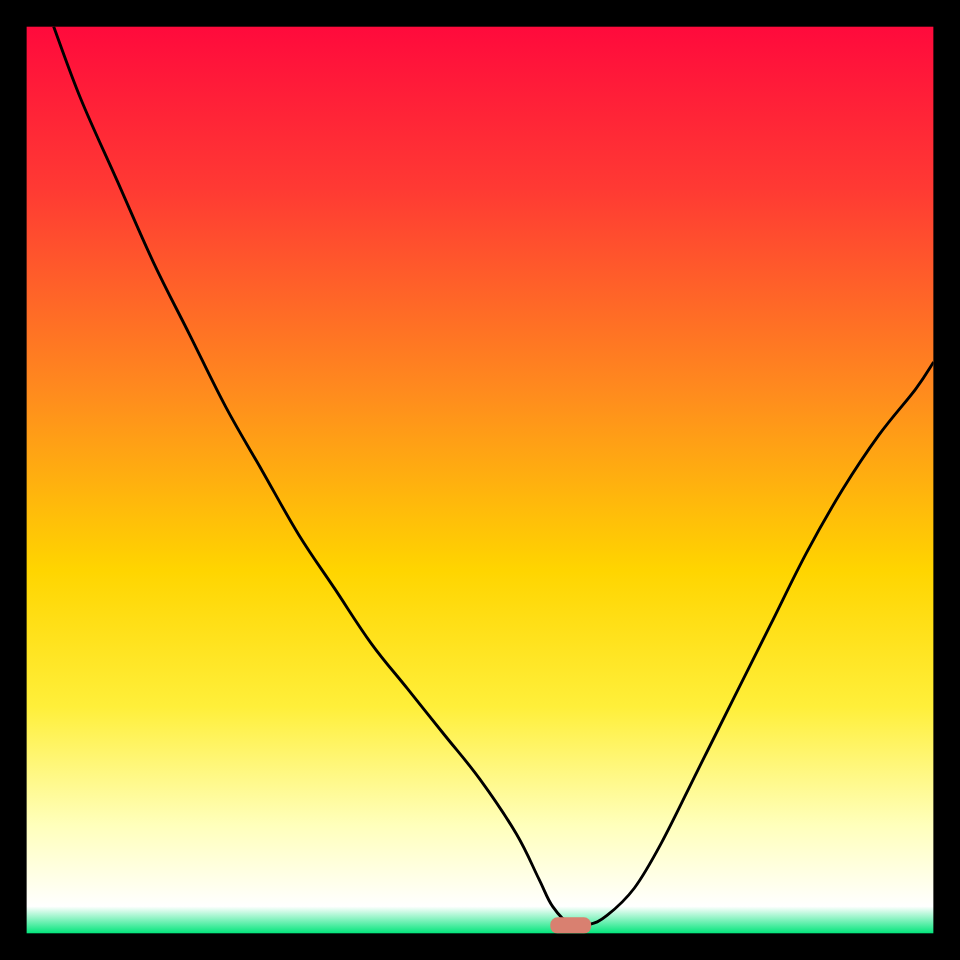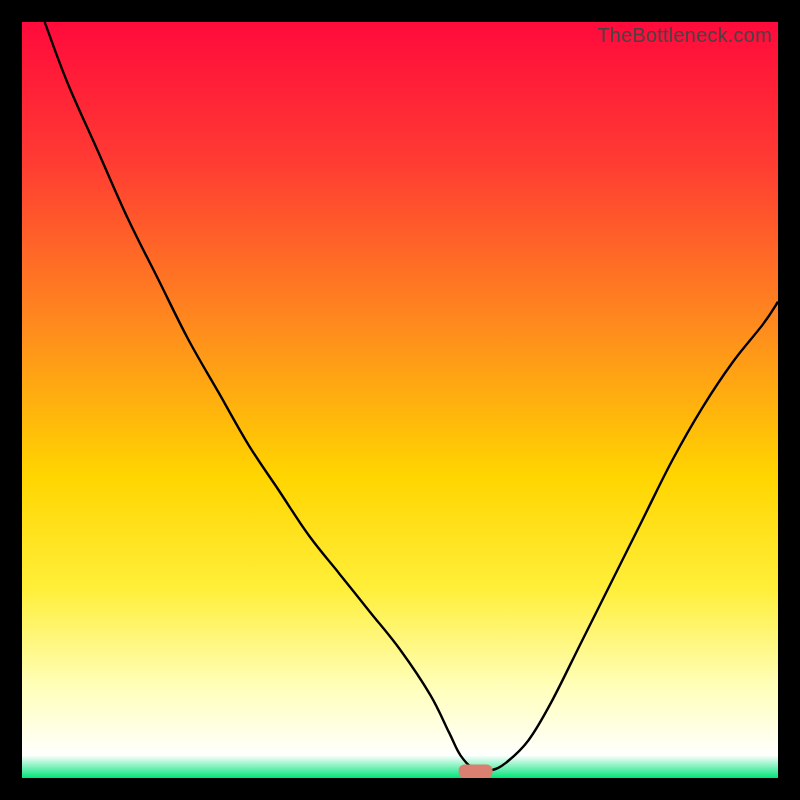--- a/index.html
+++ b/index.html
@@ -50,14 +50,13 @@
           <stop offset="75%" stop-color="#ffef3a"></stop>
           <stop offset="88%" stop-color="#ffffbb"></stop>
           <stop offset="97%" stop-color="#ffffff"></stop>
           <stop offset="100%" stop-color="#00e57a"></stop>
         </linearGradient>
     </defs>
     <rect x="0" y="0" width="756" height="756" fill="url(#bg-grad)"></rect>
     <path id="curve" fill="none" stroke="#000000" stroke-width="2.4" d="M 22.68 0 C 26.7624 10.886400000000004, 35.8344 37.346400000000024, 45.36 60.48000000000002 C 54.8856 83.61360000000002, 64.71360000000001 104.02559999999997, 75.60000000000001 128.51999999999998 C 86.4864 153.0144, 94.95360000000001 173.42640000000006, 105.84 196.56000000000006 C 116.7264 219.69360000000006, 125.19359999999999 235.26719999999997, 136.07999999999998 257.03999999999996 C 146.9664 278.8128, 155.43359999999998 297.10800000000006, 166.32 317.52000000000004 C 177.2064 337.932, 185.6736 351.3888, 196.56 370.44 C 207.4464 389.4912, 215.91359999999997 405.6696, 226.79999999999998 423.36 C 237.6864 441.0504, 246.1536 452.3904, 257.04 468.71999999999997 C 267.9264 485.04959999999994, 276.39360000000005 499.11119999999994, 287.28000000000003 514.0799999999999 C 298.1664 529.0487999999999, 306.6336 538.2719999999999, 317.52 551.88 C 328.40639999999996 565.488, 336.8736 576.0720000000001, 347.76 589.6800000000001 C 358.64639999999997 603.288, 367.1136 612.5112, 378 627.48 C 388.8864 642.4488, 399.39480000000003 657.8712, 408.24 672.84 C 417.0852 687.8088, 421.6968 699.7536, 427.14 710.64 C 432.5832 721.5264, 433.7172 726.5160000000001, 438.47999999999996 733.32 C 443.24279999999993 740.124, 448.1568 745.7184000000001, 453.59999999999997 748.44 C 459.04319999999996 751.1616, 463.2768 749.8008000000001, 468.71999999999997 748.44 C 474.16319999999996 747.0792, 477.036 746.3232, 483.84000000000003 740.88 C 490.64400000000006 735.4368, 498.3552000000001 729.0864, 506.52000000000004 718.2 C 514.6848 707.3136000000001, 519.6744 698.0903999999999, 529.1999999999999 680.4 C 538.7255999999999 662.7096, 548.5536 641.6928, 559.4399999999999 619.9200000000001 C 570.3263999999999 598.1472000000001, 578.7936000000001 581.2128, 589.6800000000001 559.44 C 600.5664 537.6672000000001, 609.0336 520.7328, 619.92 498.96 C 630.8063999999999 477.18719999999996, 639.2736 458.892, 650.16 438.48 C 661.0464 418.06800000000004, 669.5136 403.2504, 680.4 385.56 C 691.2864 367.8696, 699.7536 355.1688, 710.64 340.2 C 721.5264 325.2312, 732.7152 313.2864, 740.88 302.40000000000003 C 749.0448 291.51360000000005, 753.2784 283.8024, 756 279.71999999999997"></path>
     <rect id="marker" rx="6" ry="6" x="436.59" y="742.392" width="34.019999999999996" height="13.608000000000002" fill="#d98070"></rect>
   </svg>
-  <div class="watermark">TheBottleneck.com</div>
 </div>
 
 </body></html>

